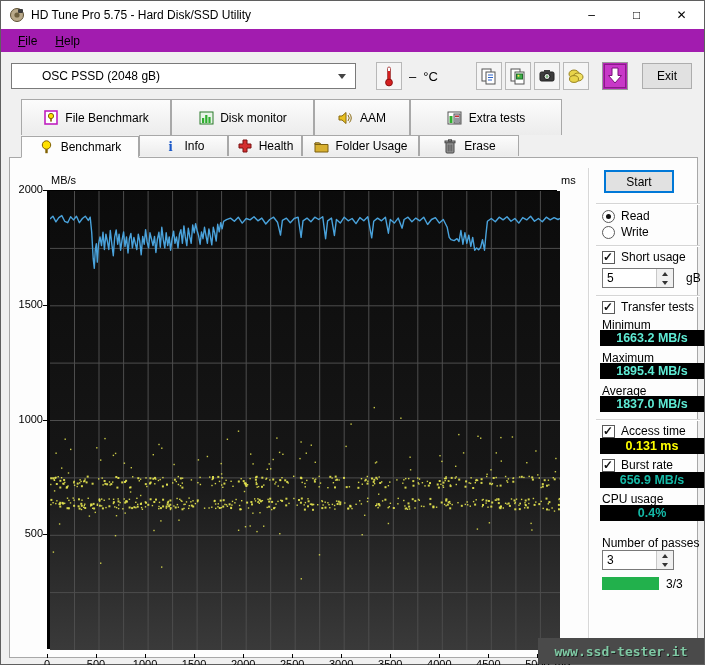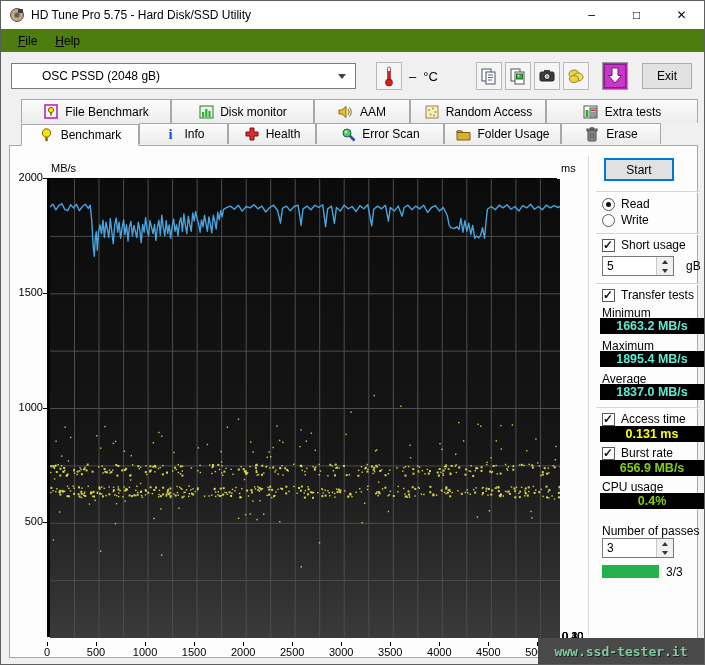--- a/index.html
+++ b/index.html
@@ -8,39 +8,39 @@
   .window { width:705px; height:665px; border:1px solid #5f5f5f; background:#f0f0f0; position:relative; display:flex; flex-direction:column; }
 
   
   .titlebar { height:28px; background:#ffffff; display:flex; align-items:center; flex:0 0 auto; }
   .app-icon { width:16px; height:16px; margin:0 6px 0 8px; }
   .title-text { font-size:12px; }
   .caption-btns { margin-left:auto; display:flex; height:100%; }
   .cap-btn { width:45px; height:100%; display:flex; align-items:center; justify-content:center; font-size:12px; color:#000; }
 
   
-  .menubar { height:24px; background:#4d7c0f; display:flex; align-items:center; padding-left:8px; border-bottom:1px solid #f0f0f0; flex:0 0 auto; }
+  .menubar { height:24px; background:#a21caf; display:flex; align-items:center; padding-left:8px; border-bottom:1px solid #f0f0f0; flex:0 0 auto; }
   .menu-item { display:inline-block; padding:3px 9px; }
   .menu-item::first-letter { text-decoration:underline; }
 
   
   .toolbar { height:46px; display:flex; align-items:center; padding-left:10px; flex:0 0 auto; }
   .combo { width:345px; height:26px; background:#fff; border:1px solid #7a7a7a; display:flex; align-items:center; padding-left:30px; position:relative; }
   .combo .arrow { position:absolute; right:9px; top:10px; width:0; height:0; border-left:4px solid transparent; border-right:4px solid transparent; border-top:5px solid #444; }
   .tool-btn { width:26px; height:28px; border:1px solid #b8b8b8; background:#f5f5f5; display:flex; align-items:center; justify-content:center; }
   .temp-btn { margin-left:20px; }
   .temp-read { margin-left:7px; font-size:13px; }
   .icon-group { margin-left:auto; display:flex; align-items:center; gap:3px; }
   .purple-btn { margin-left:10px; padding:0; border:1px solid #9a9a9a; }
   .exit-btn { margin-left:14px; margin-right:12px; width:50px; height:26px; background:#e1e1e1; border:1px solid #adadad; font-size:12px; display:flex; align-items:center; justify-content:center; }
 
   
   .tabstrip { flex:0 0 auto; padding-left:20px; position:relative; z-index:2; }
   .tabrow { display:flex; }
-  .tab { height:24px; display:flex; align-items:center; justify-content:center; gap:6px; background:linear-gradient(#fcfcfc,#ececec); border:1px solid #a8a8a8; border-bottom:none; font-size:12px; padding:0 6px; }
+  .tab { height:36px; display:flex; align-items:center; justify-content:center; gap:6px; background:linear-gradient(#fcfcfc,#ececec); border:1px solid #a8a8a8; border-bottom:none; font-size:12px; padding:0 6px; }
   .tabrow2 .tab { height:21px; }
   .tab.active { background:#fdfdfd; position:relative; top:1px; height:22px; z-index:3; border-bottom:1px solid #fdfdfd; }
   .tab-icon { width:16px; height:16px; display:inline-flex; align-items:center; justify-content:center; }
 
   
   .content { flex:1 1 auto; background:#fdfdfd; border:1px solid #a8a8a8; border-top:1px solid #a8a8a8; margin:0 6px 6px 8px; position:relative; z-index:1; }
 
   
   .plot { position:absolute; left:37px; top:32px; width:510px; height:459px; border:1px solid #000; border-left-width:3px; border-right-width:2px; border-bottom-width:5px; background:#000; }
   .plot svg { display:block; }
@@ -60,21 +60,21 @@
   .checkbox.checked::after { content:"✓"; position:absolute; left:0px; top:-2px; font-size:12px; font-weight:bold; color:#111; }
   .spin { position:absolute; left:8px; width:72px; height:20px; border:1px solid #7a7a7a; background:#fff; display:flex; }
   .spin input { flex:1; border:none; outline:none; font-family:"Liberation Sans",sans-serif; font-size:12px; padding-left:4px; width:50px; }
   .spin .btns { width:17px; border-left:1px solid #c8c8c8; display:flex; flex-direction:column; }
   .spin .sb { flex:1; background:#f0f0f0; display:flex; align-items:center; justify-content:center; }
   .tri-up { width:0; height:0; border-left:3px solid transparent; border-right:3px solid transparent; border-bottom:4px solid #333; }
   .tri-dn { width:0; height:0; border-left:3px solid transparent; border-right:3px solid transparent; border-top:4px solid #333; }
   .unit-after { position:absolute; font-size:12px; }
   .field-label { position:absolute; left:8px; font-size:12px; }
   .value-box { position:absolute; left:6px; width:104px; height:16px; background:#000; font-size:12.5px; font-weight:bold; text-align:center; line-height:16px; }
-  .v-cyan { color:#5eead4; } .v-yellow { color:#ffff00; } .v-white { color:#84cc16; }
+  .v-cyan { color:#5eead4; } .v-yellow { color:#ffff00; } .v-white { color:#14b8a6; }
   .progress-track { position:absolute; left:8px; width:57px; height:13px; background:#e4e4e4; }
   .progress-fill { height:100%; background:#22b14c; }
   .progress-text { position:absolute; left:72px; font-size:12px; }
 
   
   .watermark { position:absolute; right:0; bottom:0; width:166px; height:26px; background:#4a4a4a; color:#7ec8a3; font-family:"DejaVu Sans Mono", monospace; font-weight:bold; font-size:13px; display:flex; align-items:center; justify-content:center; z-index:10; text-shadow:1px 1px 0 #222;text-align:right; }
 </style>
 </head>
 <body>
 
@@ -186,33 +186,20 @@
       <div class="tab" style="width:96px">
         <span class="tab-icon">
           <svg width="16" height="14" viewBox="0 0 16 14">
               <path d="M1 5 L4 5 L8 1.5 L8 12.5 L4 9 L1 9 Z" fill="#e8c020" stroke="#8a6a10"></path>
               <path d="M10 4 Q12.5 7 10 10" stroke="#8a6a10" fill="none"></path>
               <path d="M11.5 2.5 Q15 7 11.5 11.5" stroke="#8a6a10" fill="none"></path>
             </svg>
         </span>
         <span>AAM</span>
       </div>
-      <div class="tab" style="width:136px">
-        <span class="tab-icon">
-          <svg width="14" height="14" viewBox="0 0 14 14">
-              <rect x="1" y="1" width="12" height="12" fill="#f4f0c0" stroke="#8a8a5a"></rect>
-              <circle cx="4" cy="5" r="0.9" fill="#9a9a30"></circle>
-              <circle cx="8" cy="3.5" r="0.9" fill="#9a9a30"></circle>
-              <circle cx="10.5" cy="7" r="0.9" fill="#9a9a30"></circle>
-              <circle cx="5.5" cy="9.5" r="0.9" fill="#9a9a30"></circle>
-              <circle cx="9" cy="10.5" r="0.9" fill="#9a9a30"></circle>
-            </svg>
-        </span>
-        <span>Random Access</span>
-      </div>
       <div class="tab" style="width:152px">
         <span class="tab-icon">
           <svg width="15" height="14" viewBox="0 0 15 14">
               <rect x="1" y="1" width="13" height="12" fill="#fff" stroke="#555"></rect>
               <rect x="2.5" y="5" width="3" height="7" fill="#2fae2f"></rect>
               <rect x="7" y="3" width="6" height="9" fill="#d8d8e8" stroke="#555"></rect>
               <rect x="8" y="4.5" width="4" height="1.6" fill="#c03030"></rect>
               <line x1="8" y1="8" x2="12" y2="8" stroke="#555"></line>
               <line x1="8" y1="10" x2="12" y2="10" stroke="#555"></line>
             </svg>
@@ -227,37 +214,27 @@
               <circle cx="5.5" cy="5" r="4.2" fill="#ffe000" stroke="#806000"></circle>
               <rect x="4.3" y="9.2" width="2.4" height="4" fill="#806000"></rect>
             </svg>
         </span>
         <span>Benchmark</span>
       </div>
       <div class="tab" style="width:89px">
         <span class="tab-icon" style="color:#1a58c8; font-family:'Liberation Serif',serif; font-weight:bold; font-size:15px;">i</span>
         <span>Info</span>
       </div>
-      <div class="tab" style="width:88px">
+      <div class="tab" style="width:74px">
         <span class="tab-icon">
           <svg width="14" height="14" viewBox="0 0 14 14">
               <path d="M5 1 h4 v4 h4 v4 h-4 v4 h-4 v-4 h-4 v-4 h4 Z" fill="#d43030" stroke="#7a1010"></path>
             </svg>
         </span>
         <span>Health</span>
-      </div>
-      <div class="tab" style="width:128px">
-        <span class="tab-icon">
-          <svg width="15" height="15" viewBox="0 0 15 15">
-              <circle cx="6" cy="6" r="4" fill="#50c878" stroke="#1a6a3a"></circle>
-              <circle cx="5" cy="5" r="1.3" fill="#b8f0c8"></circle>
-              <line x1="9" y1="9" x2="13.5" y2="13.5" stroke="#2a4ab0" stroke-width="2.6"></line>
-            </svg>
-        </span>
-        <span>Error Scan</span>
       </div>
       <div class="tab" style="width:117px">
         <span class="tab-icon">
           <svg width="15" height="13" viewBox="0 0 15 13">
               <path d="M1 3 L1 12 L14 12 L14 4.5 L7 4.5 L5.5 3 Z" fill="#d8b030" stroke="#7a5f10"></path>
               <path d="M1 3 L5.5 3 L7 4.5 L1 4.5 Z" fill="#e8c850" stroke="#7a5f10"></path>
             </svg>
         </span>
         <span>Folder Usage</span>
       </div>

